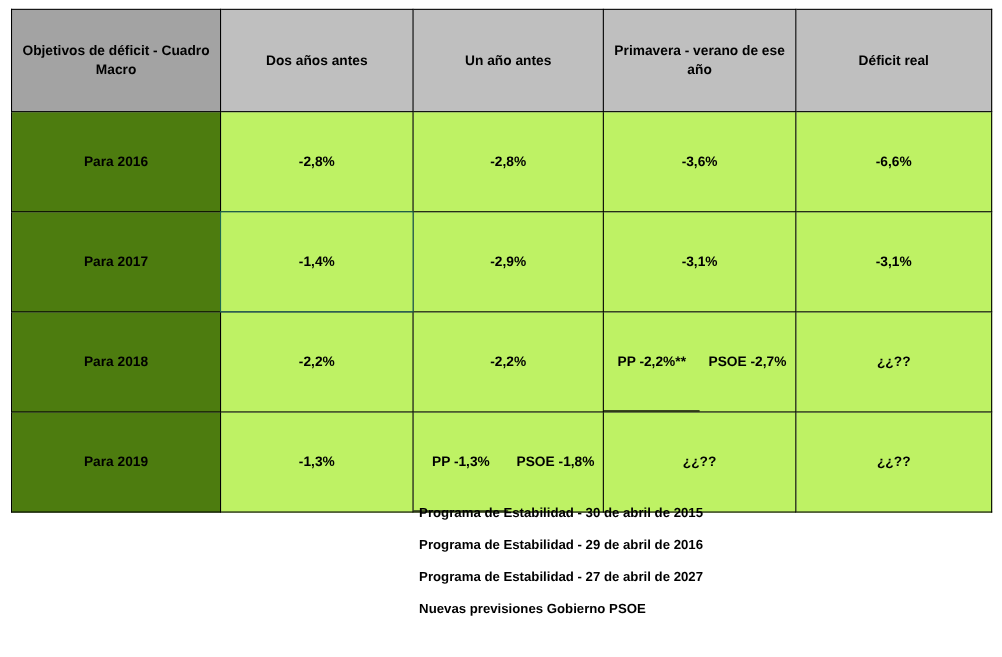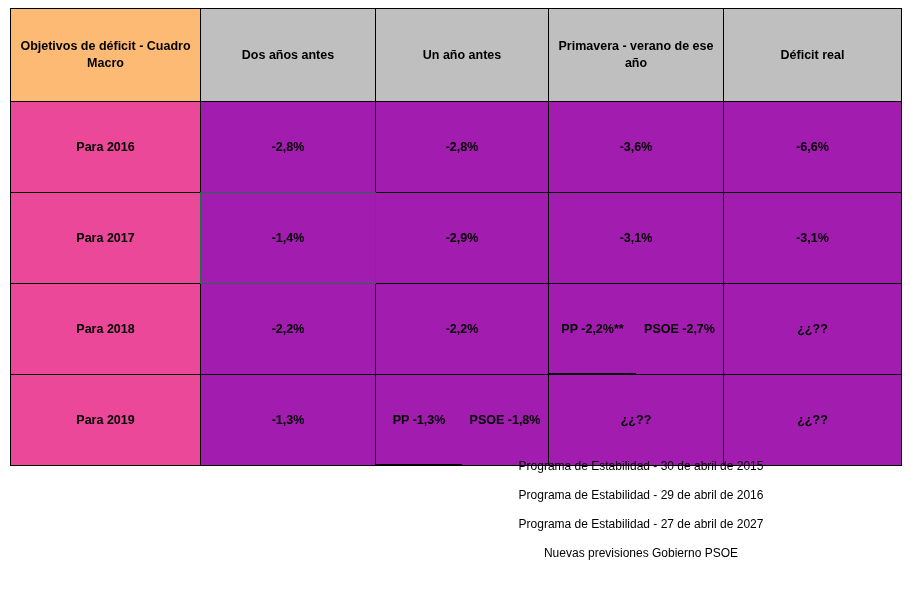--- a/index.html
+++ b/index.html
@@ -34,37 +34,37 @@
     font-size: 12.5px;
     font-weight: bold;
   }
   col.c0 { width: 190px; }
   col.c1 { width: 175px; }
   col.c2 { width: 173px; }
   col.c3 { width: 175px; }
   col.c4 { width: 178px; }
 
   th.hdr-first {
-    background: #fdba74;
+    background: #a3a3a3;
     height: 92px;
     line-height: 1.35;
     padding: 0 10px;
   }
   th.hdr {
     background: #bfbfbf;
     height: 92px;
     line-height: 1.35;
     padding: 0 14px;
   }
   td.rowlabel {
-    background: #ec4899;
+    background: #4d7c0f;
     height: 90px;
   }
   td.val {
-    background: #a21caf;
+    background: #bef264;
     height: 90px;
   }
   
   td.greenbox {
     position: relative;
   }
   td.greenbox:after {
     content: "";
     position: absolute;
     left: -1px;
@@ -87,23 +87,23 @@
     justify-content: center;
   }
   .split .half.top {
     border-bottom: 1px solid #000000;
   }
   .notes {
     position: absolute;
     right: 10px;
     top: 460px;
     width: 520px;
-    text-align: center;
+    text-align: left;
     font-size: 12px;
-    font-weight: normal;
+    font-weight: bold;
     line-height: 1;
   }
   .notes div {
     margin-bottom: 17px;
   }
   .notes div:last-child { margin-bottom: 4px; }
 </style>
 </head>
 <body>
 

